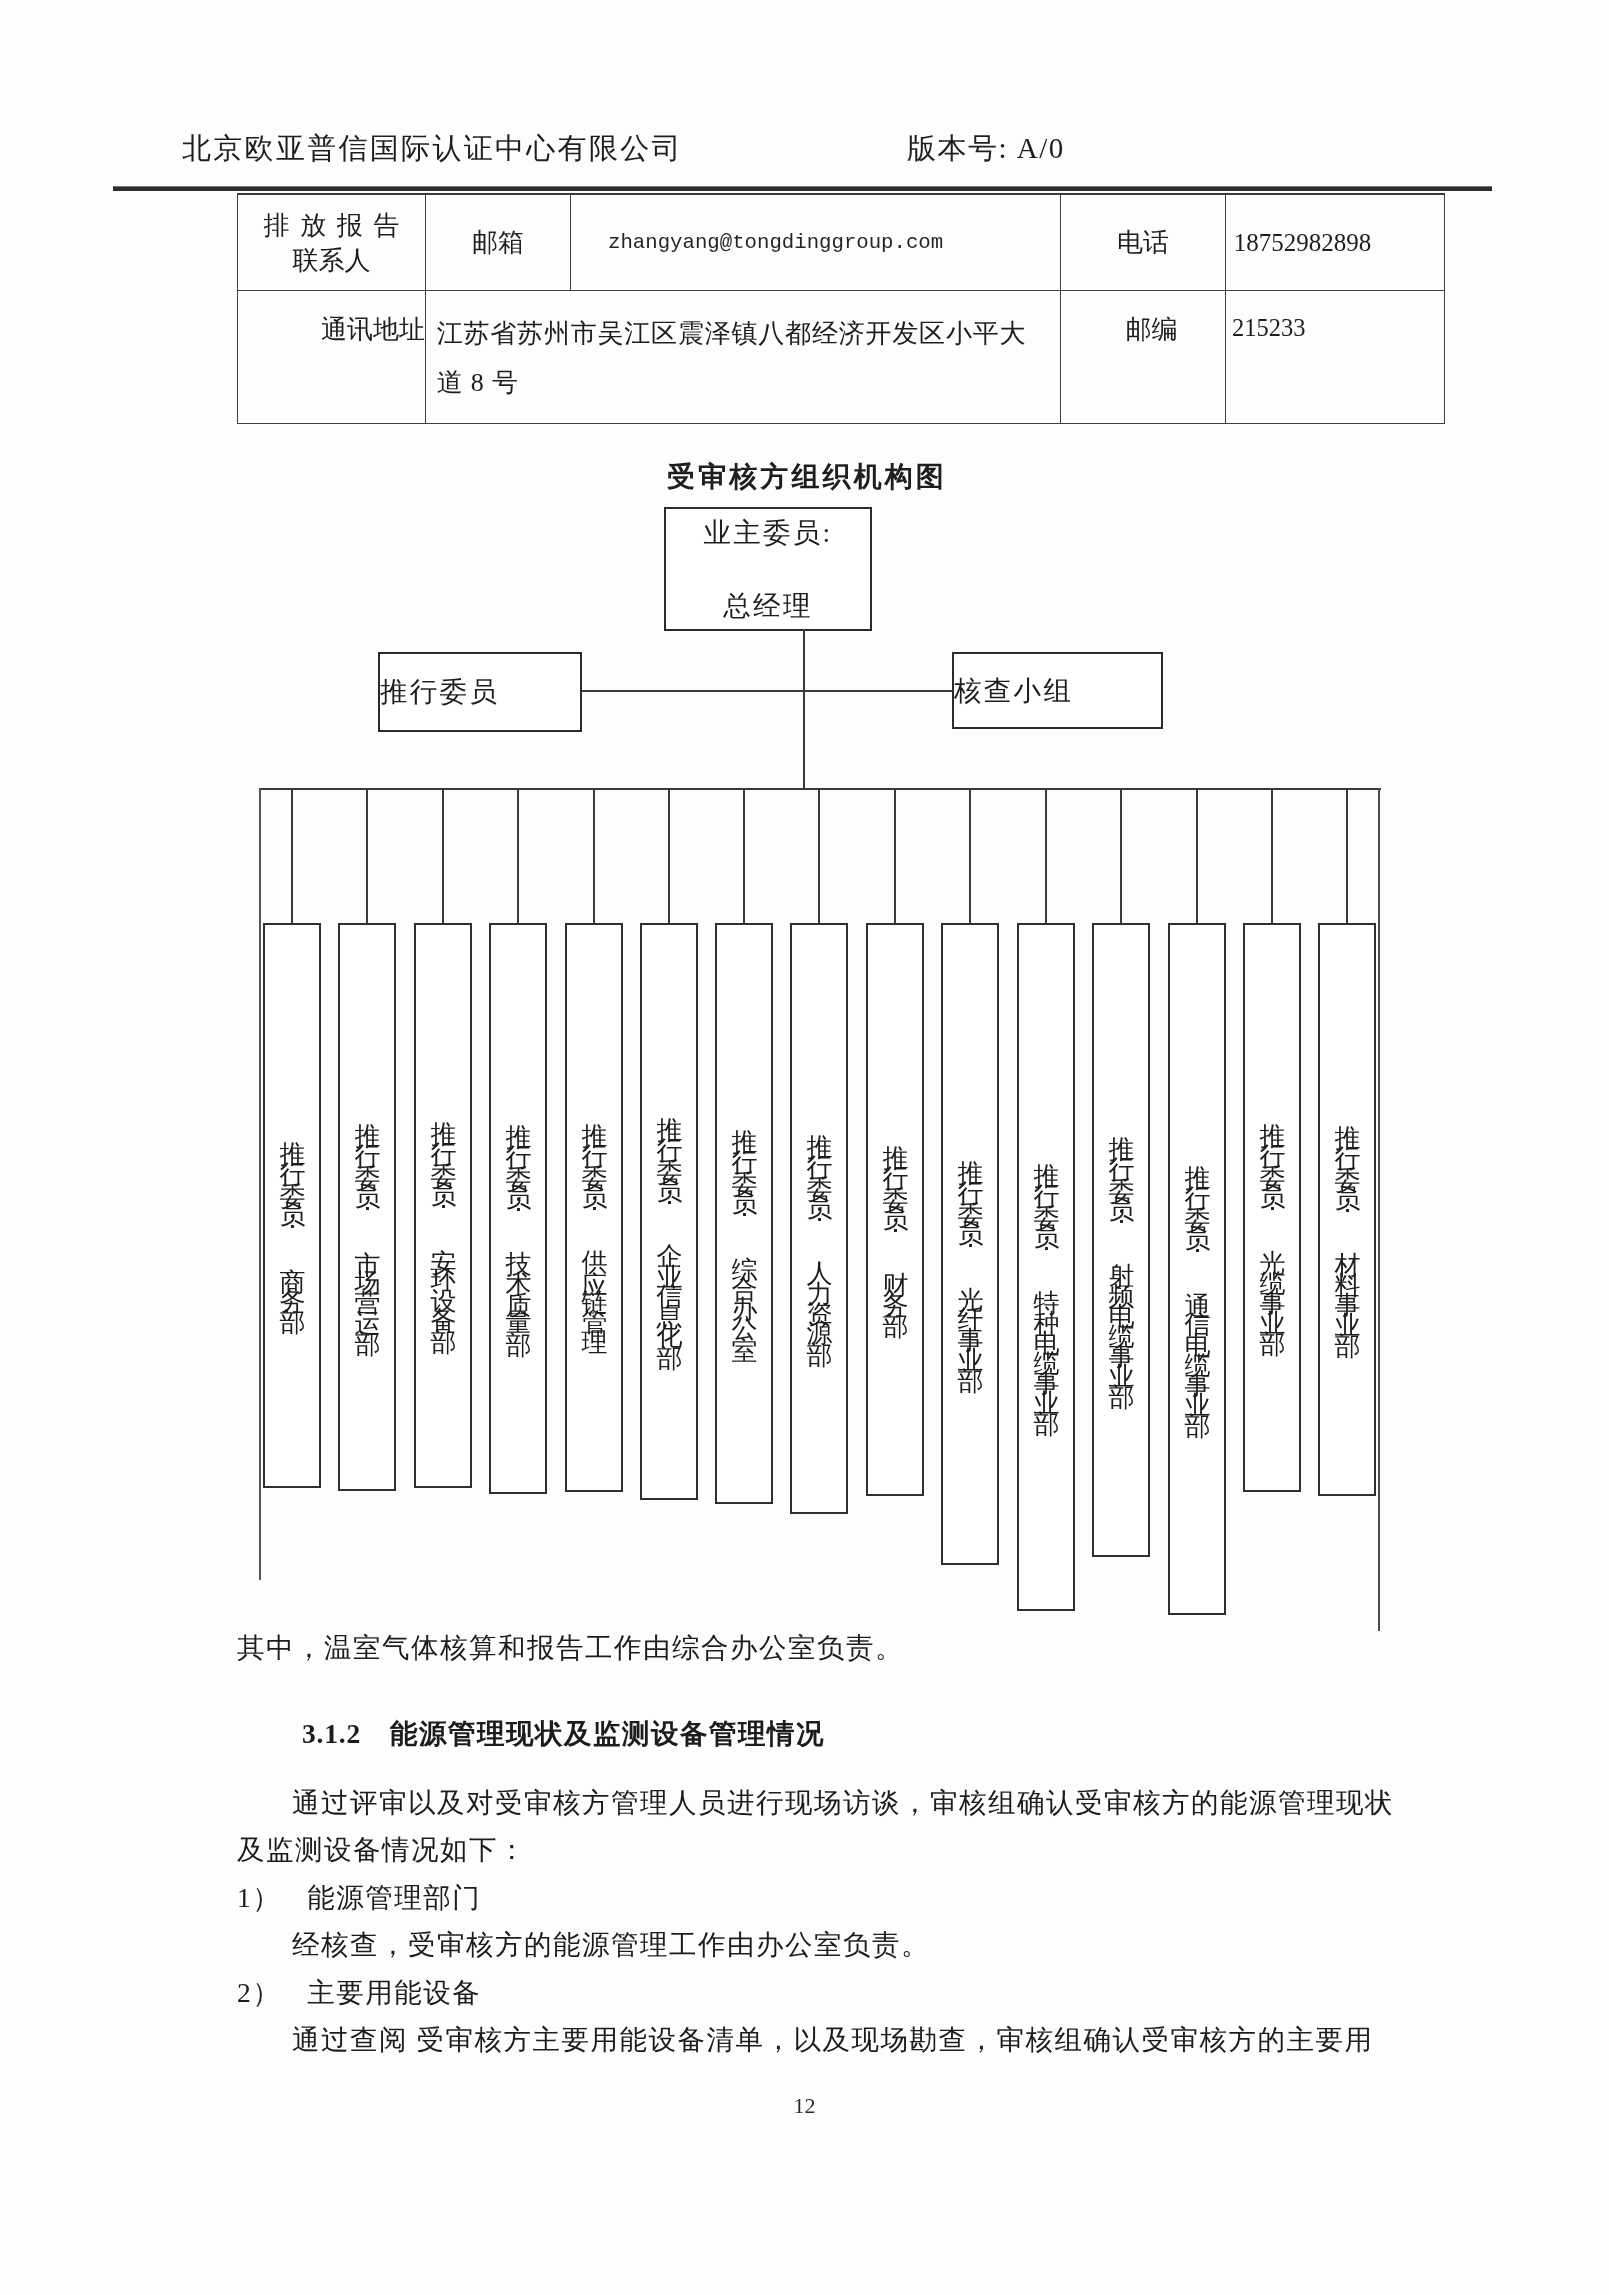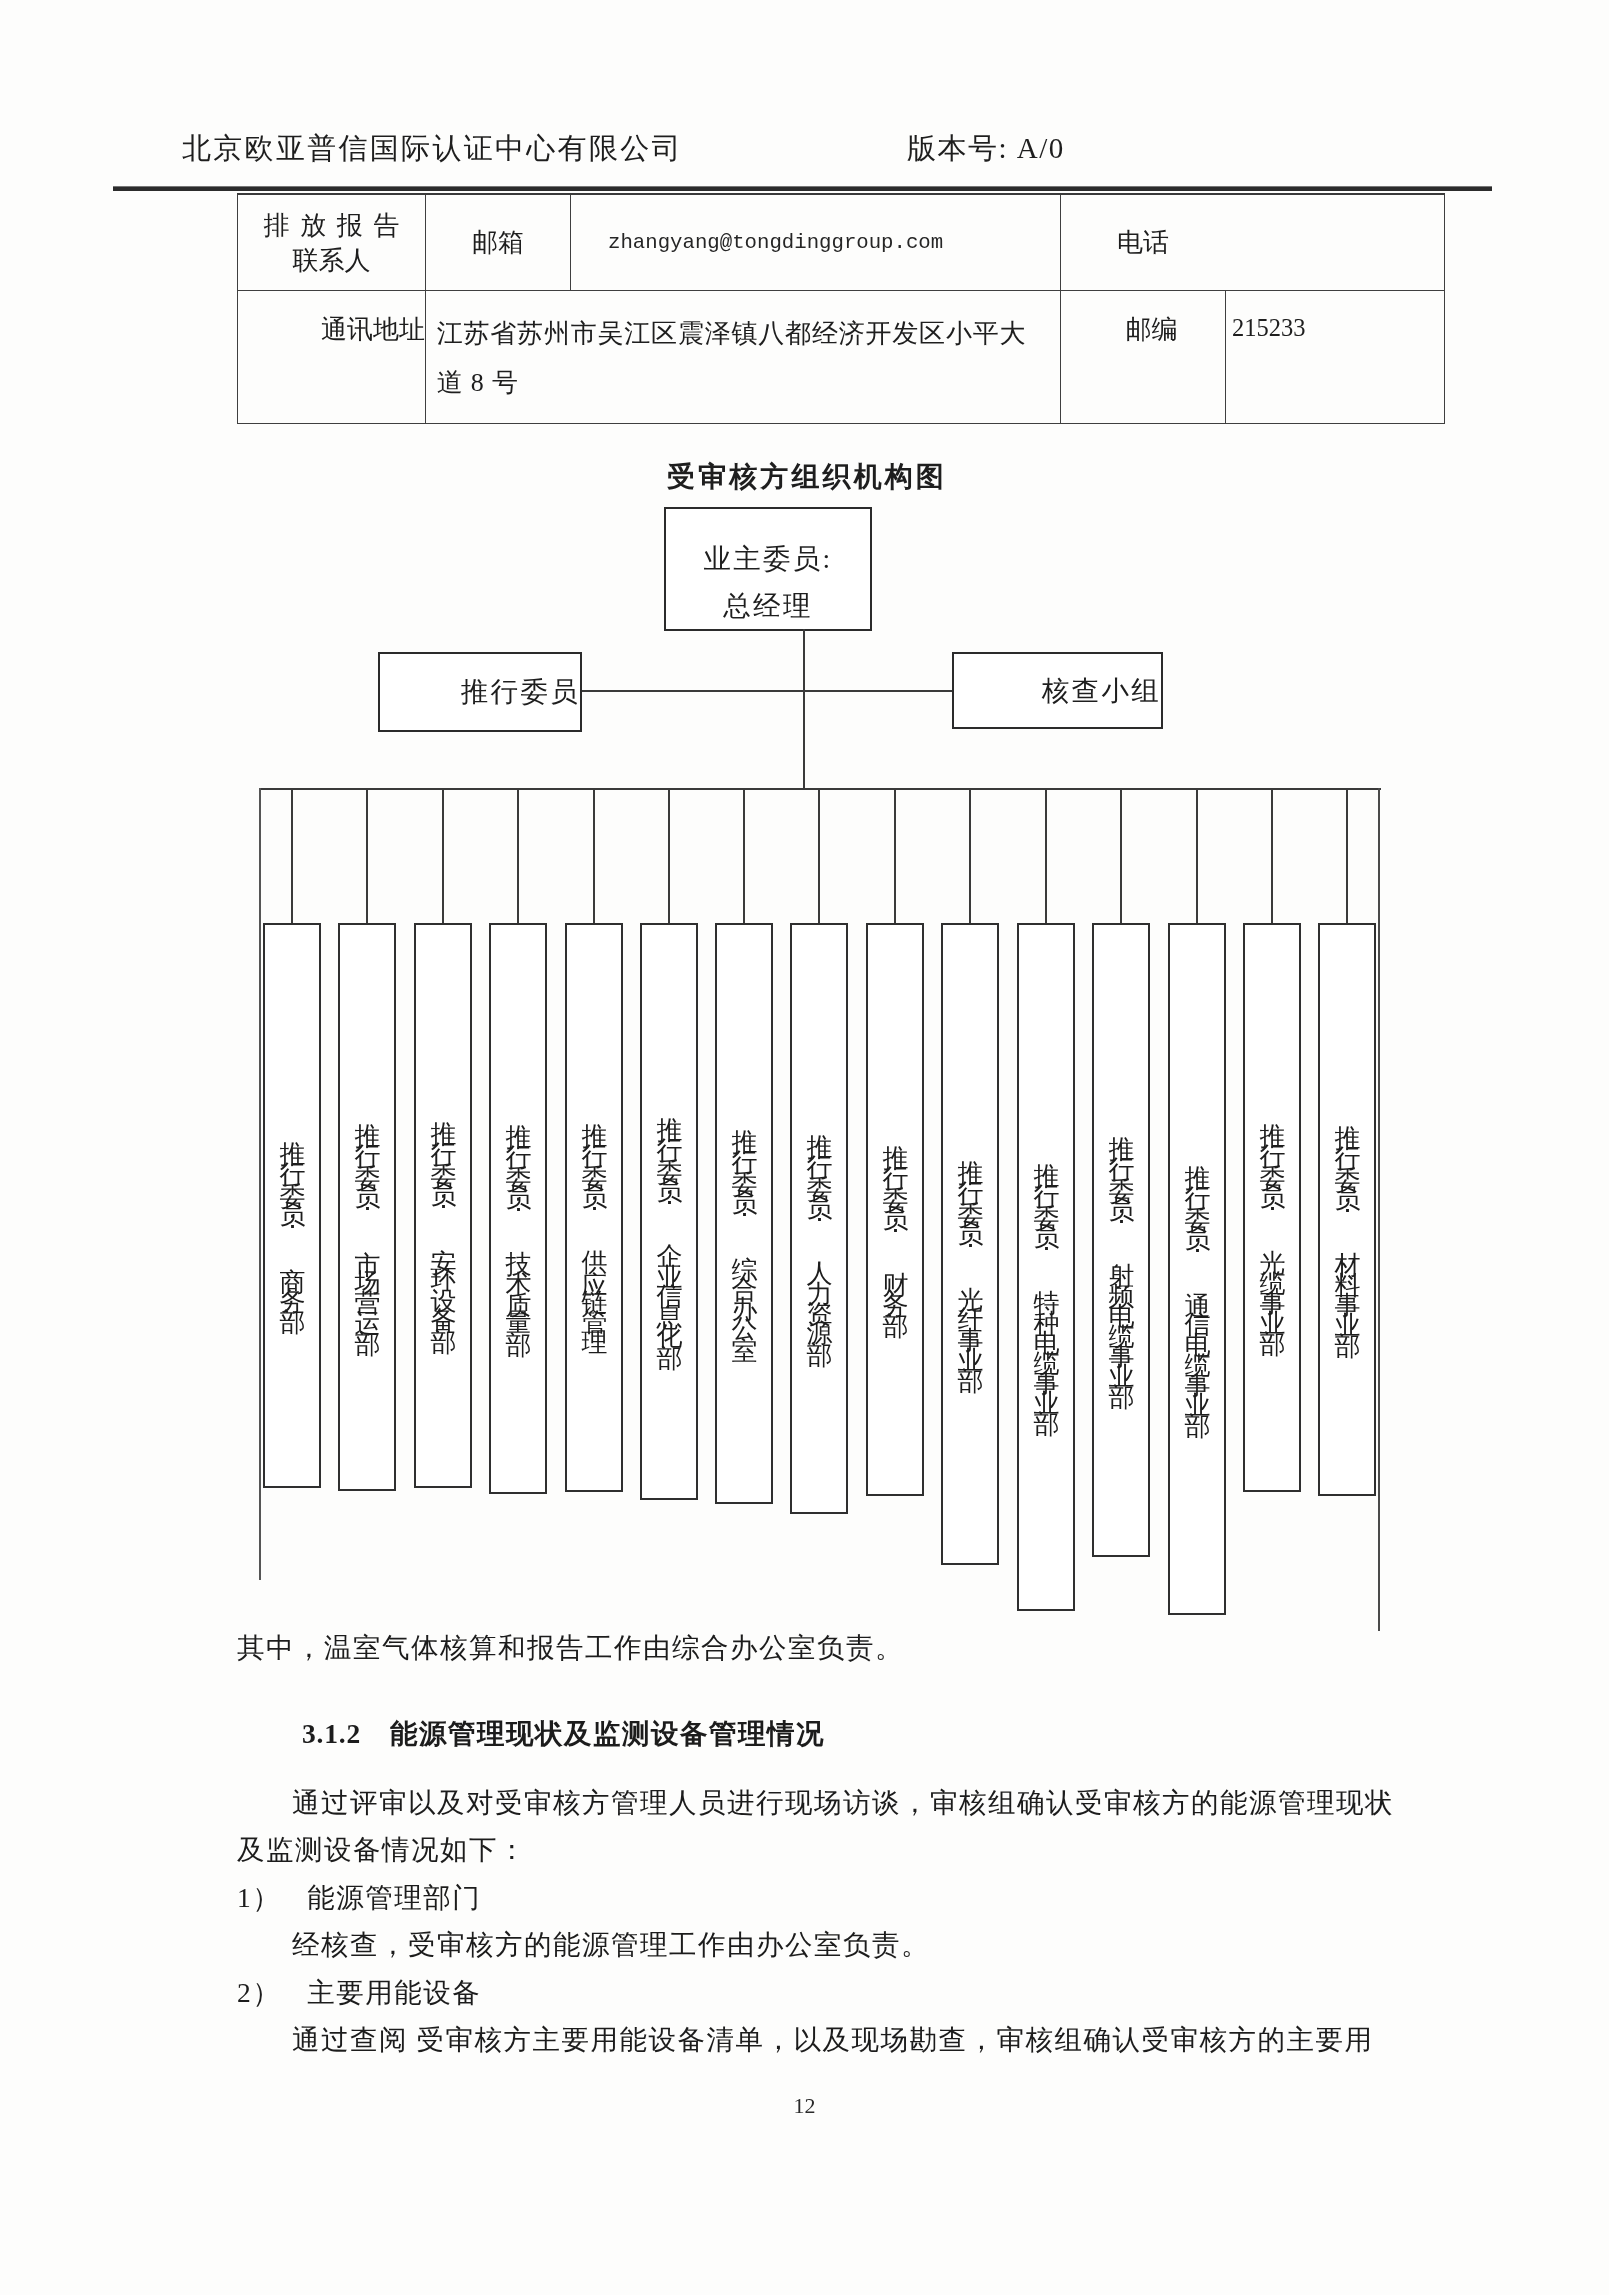--- a/index.html
+++ b/index.html
@@ -30,21 +30,21 @@
   .cell-mail-v{width:490px;padding-left:37px;font-family:"Liberation Mono","DejaVu Sans Mono",monospace;font-size:20.7px;color:#262626;}
   .cell-tel-l{width:165px;text-align:center;}
   .cell-tel-v{width:219px;padding-left:7.7px;font-size:25px;}
   .cell-addr-l{width:187px;text-align:right;justify-content:flex-start;padding-top:21.4px;}
   .cell-addr-v{width:635px;justify-content:flex-start;padding:18.4px 15.3px 0 10.7px;line-height:49px;letter-spacing:0.8px;}
   .cell-zip-l{width:165px;text-align:center;justify-content:flex-start;padding-top:21.4px;padding-left:17px;}
   .cell-zip-v{width:219px;justify-content:flex-start;padding:23px 0 0 6.1px;font-size:24.5px;}
 
   
   .chart-title{left:237px;top:458px;width:1140px;text-align:center;font-size:28px;font-weight:700;letter-spacing:3.1px;}
-  .obox{box-sizing:border-box;border:2.3px solid #2b2b2b;background:#fff;display:flex;align-items:center;justify-content:flex-end;text-align:center;font-size:27.5px;letter-spacing:2.3px;}
+  .obox{box-sizing:border-box;border:2.3px solid #2b2b2b;background:#fff;display:flex;align-items:center;justify-content:space-between;text-align:center;font-size:27.5px;letter-spacing:2.3px;}
   .obox-top{left:664px;top:507px;width:208px;height:124px;flex-direction:column;line-height:47px;}
   .obox-left{left:378px;top:652px;width:204px;height:80px;}
   .obox-right{left:952px;top:652px;width:211px;height:77px;}
   .cline{background:#3a3a3a;}
   .vline-top{left:803px;top:629px;width:2.3px;height:161px;}
   .hline-mid{left:580px;top:690px;width:375px;height:2.3px;}
   .hline-bus{left:259px;top:788px;width:1122px;height:2.3px;}
   .vline-busL{left:259px;top:788px;width:1.5px;height:792px;background:#555;}
   .vline-busR{left:1378px;top:788px;width:1.5px;height:843px;background:#4a4a4a;}
 
@@ -81,20 +81,21 @@
 
 <div class="abs ctable">
   <div class="trow trow1">
     <div class="tcell cell-label">
       <div class="sp4">排放报告</div>
       <div>联系人</div>
     </div>
     <div class="tcell cell-mail-l">邮箱</div>
     <div class="tcell cell-mail-v">zhangyang@tongdinggroup.com</div>
     <div class="tcell cell-tel-l">电话</div>
+    <div class="tcell cell-tel-v">18752982898</div>
   </div>
   <div class="trow trow2">
     <div class="tcell cell-addr-l">通讯地址</div>
     <div class="tcell cell-addr-v">江苏省苏州市吴江区震泽镇八都经济开发区小平大道 8 号</div>
     <div class="tcell cell-zip-l">邮编</div>
     <div class="tcell cell-zip-v">215233</div>
   </div>
 </div>
 
 <div class="abs chart-title">受审核方组织机构图</div>

